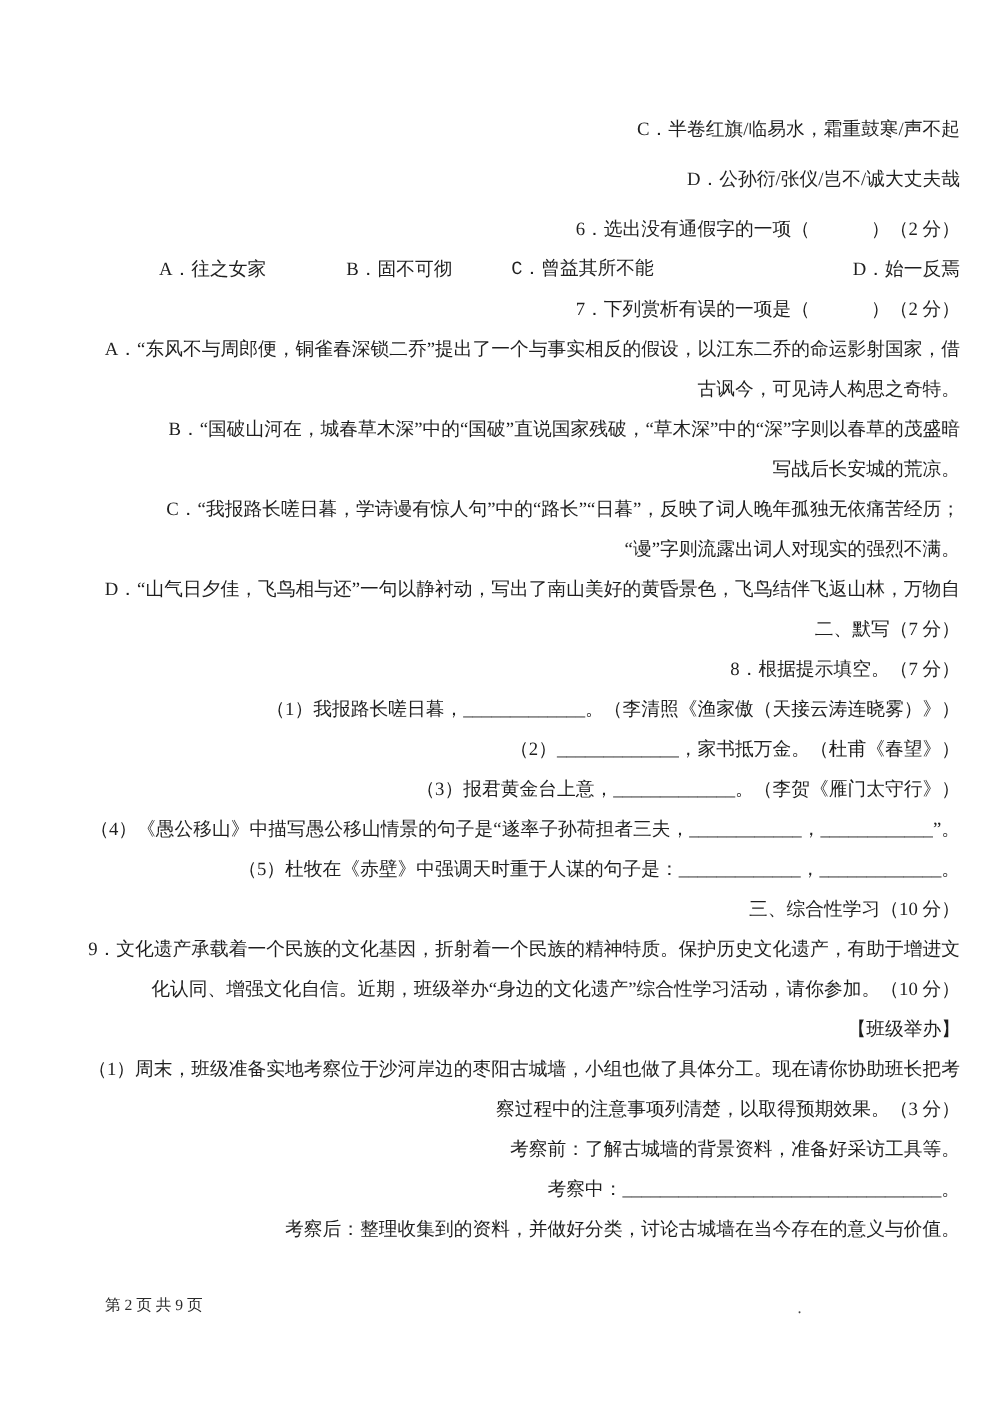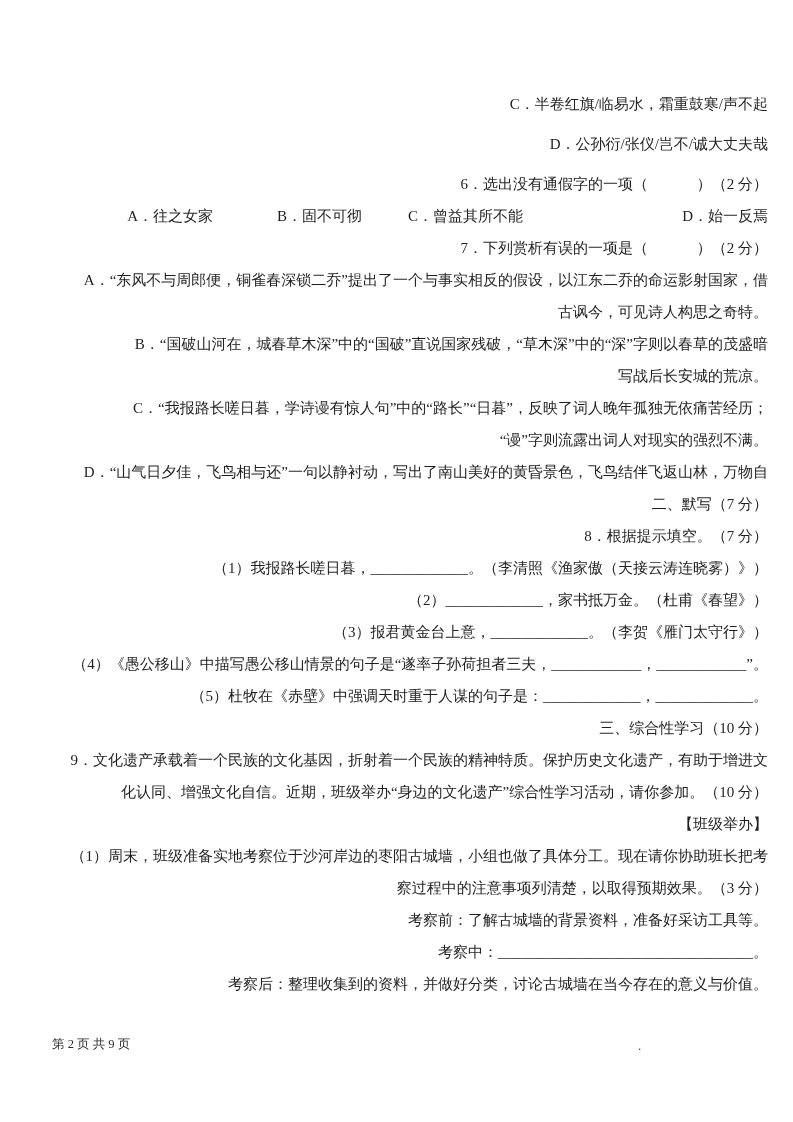--- a/index.html
+++ b/index.html
@@ -31,25 +31,25 @@
   }
   .spaced { margin-bottom: 8px; }
   .heading { font-weight: normal; }
   .options-row {
     display: flex;
     line-height: 32px;
     white-space: pre;
   }
   .opt-a { width: 145px; }
   .opt-b { width: 149px; }
-  .opt-c { width: 161px; }
+  .opt-c { width: 161px; font-family: Liberation Mono, monospace; }
   .opt-d { flex: 1; margin-left: 36px; }
   .footer-line {
     position: absolute;
-    left: 52px; top: 1036px;
+    left: 84px; top: 1036px;
     font-size: 12.5px;
     white-space: pre;
     color: #2a2a2a;
   }
   .stray-mark {
     position: absolute;
     left: 638px; top: 1038px;
     font-size: 13px;
     color: #444444;
   }

